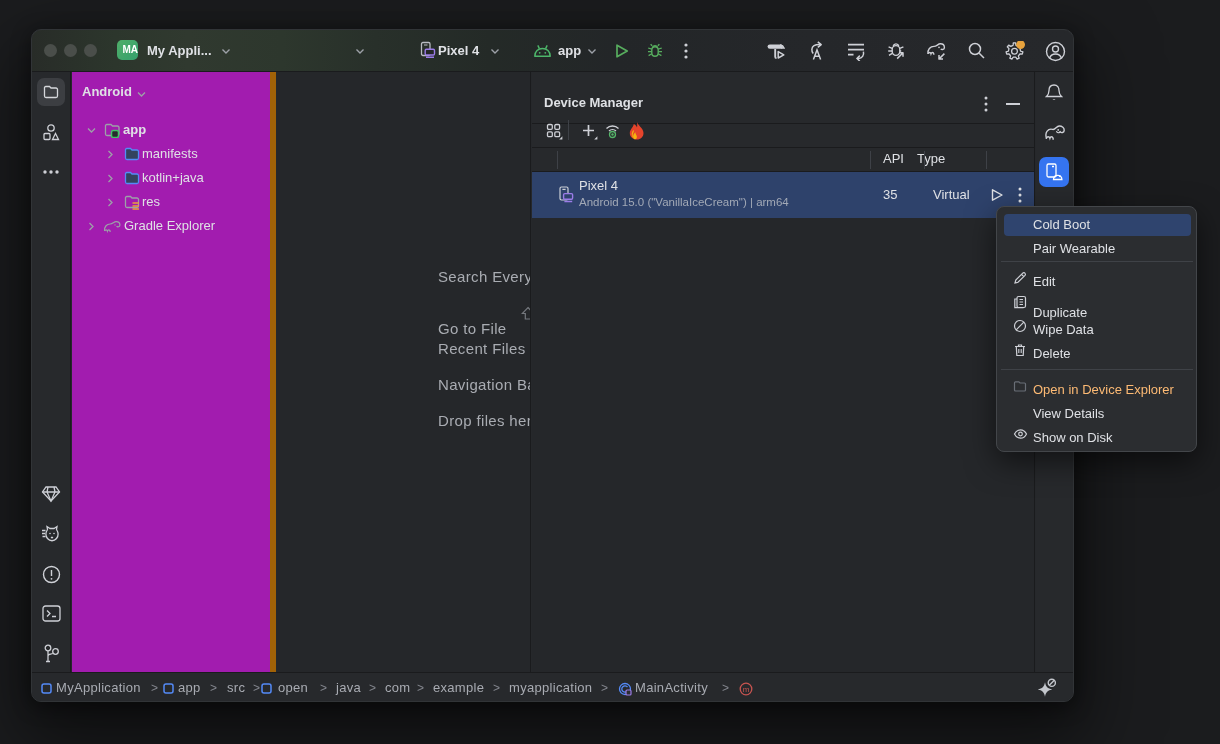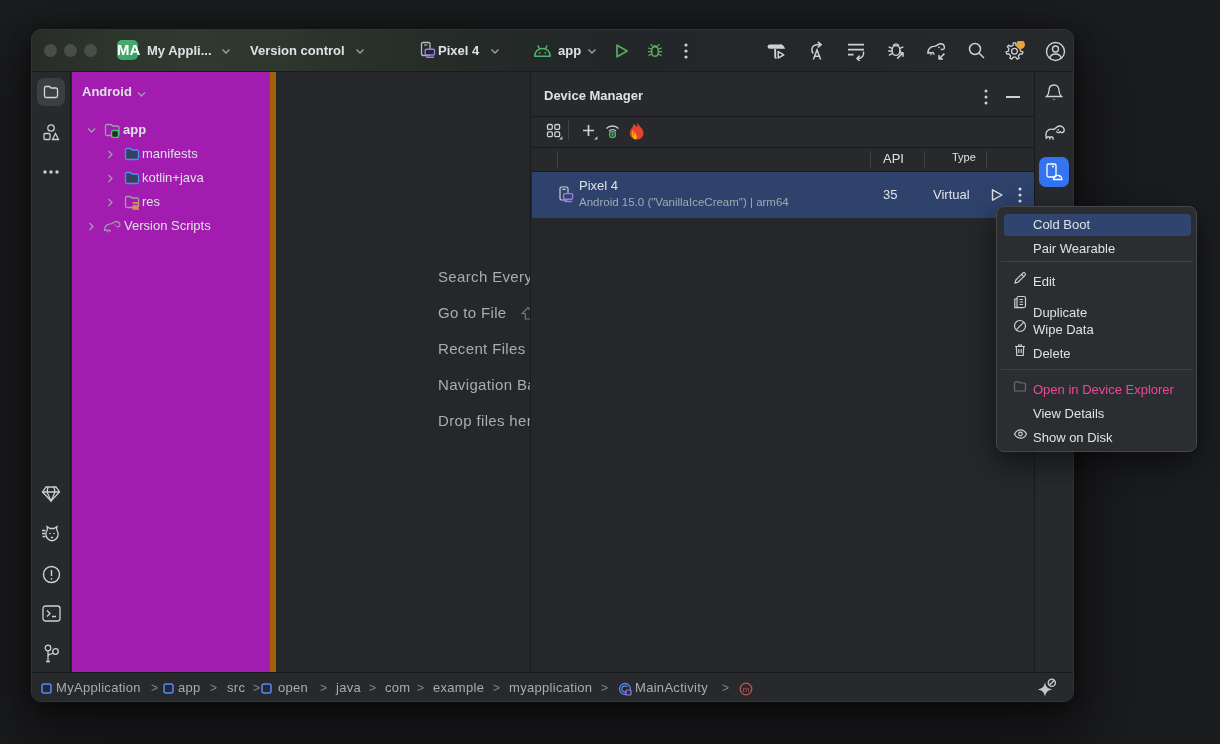--- a/index.html
+++ b/index.html
@@ -16,35 +16,35 @@
 #titlebar {
   position:absolute; left:0; top:0; width:100%; height:42px;
   background:linear-gradient(90deg,#282c28 0%, #2c362c 8%, #30392f 15%, #2d372d 24%, #28302a 33%, #242a27 44%, #232628 56%, #25272a 75%, #26282b 100%);
   border-bottom:1px solid #1a1b1d;
 }
 .tl { position:absolute; top:14px; width:13px; height:13px; border-radius:50%; background:#4a4e4a; }
 .tbtext { position:absolute; top:0; height:42px; line-height:42px; color:#dfe1e5; font-size:13px; font-weight:600; }
 .chev { position:absolute; top:17px; }
 #malogo { position:absolute; left:85px; top:10px; width:21px; height:20px; border-radius:5px;
   background:linear-gradient(135deg,#4fae68,#35a06e);
-  color:#fff; font-size:15px; font-weight:700; text-align:left; line-height:20px; letter-spacing:0px;}
+  color:#fff; font-size:10px; font-weight:700; text-align:right; line-height:20px; letter-spacing:0px;}
 .ticon { position:absolute; top:11px; }
 
 #leftstrip { position:absolute; left:0; top:42px; width:39px; height:600px; background:#27292c; border-right:1px solid #1a1b1d;}
 #tree { position:absolute; left:40px; top:42px; width:204px; height:600px; background:#a21caf; border-right:6px solid #a16207;}
 #editor { position:absolute; left:245px; top:42px; width:254px; height:600px; background:#25272a; border-right:1px solid #1a1b1d; overflow:hidden;}
 #devpanel { position:absolute; left:500px; top:42px; width:503px; height:600px; background:#27292c; border-right:1px solid #1a1b1d; overflow:hidden;}
 #rightstrip { position:absolute; left:1004px; top:42px; width:39px; height:600px; background:#27292c;}
 #bottombar { position:absolute; left:0; top:642px; width:100%; height:31px; background:#27292c; border-top:1px solid #1a1b1d;padding-left:6px;}
 
 .trow { position:absolute; height:24px; line-height:24px; color:#dfe1e5; font-size:13px; }
 
 .hint { position:absolute; color:#a9acb2; font-size:15px; white-space:nowrap; letter-spacing:0.35px; }
 
-.dhead { position:absolute; left:0; top:5px; width:100%; height:40px; border-bottom:1px solid #1a1b1d; }
+.dhead { position:absolute; left:0; top:12px; width:100%; height:40px; border-bottom:1px solid #1a1b1d; }
 .dtool { position:absolute; left:0; top:40px; width:100%; height:36px; border-bottom:1px solid #1a1b1d; }
 .thead { position:absolute; left:0; top:76px; width:100%; height:24px; border-bottom:1px solid #1a1b1d; }
 .vline { position:absolute; top:3px; height:18px; width:1px; background:#3e4147; }
 #devrow { position:absolute; left:0; top:100px; width:100%; height:46px; background:#2e426b; }
 #devbelow { position:absolute; left:0; top:146px; width:100%; height:454px; background:#25272a; }
 
 .bc { position:absolute; top:0; height:30px; line-height:30px; font-size:13px; color:#a8abb2; white-space:nowrap; letter-spacing:0.3px; }
 .bcsep { color:#83868d; font-size:12px; }
 
 #menu { position:absolute; left:996px; top:206px; width:201px; height:246px;
@@ -61,21 +61,20 @@
 
   <div id="titlebar">
     <div class="tl" style="left:12px;"></div>
     <div class="tl" style="left:32px;"></div>
     <div class="tl" style="left:52px;"></div>
     <div id="malogo">MA</div>
     <div class="tbtext" style="left:115px;">My Appli...</div>
     <svg class="chev" style="left:188px;" width="12" height="8" viewBox="0 0 12 8">
         <path d="M2.5 2.5 L6 6 L9.5 2.5" stroke="#9da1a8" stroke-width="1.4" fill="none"></path>
       </svg>
-    <div class="tbtext" style="left:218px;">Version control</div>
     <svg class="chev" style="left:322px;" width="12" height="8" viewBox="0 0 12 8">
         <path d="M2.5 2.5 L6 6 L9.5 2.5" stroke="#9da1a8" stroke-width="1.4" fill="none"></path>
       </svg>
     <svg class="ticon" style="left:388px;" width="16" height="18" viewBox="0 0 16 18">
         <rect x="1.5" y="1.5" width="8.5" height="13" rx="1.4" fill="none" stroke="#b9bcc3" stroke-width="1.3"></rect>
         <path d="M4 4 H7.5" stroke="#b9bcc3" stroke-width="1.2"></path>
         <rect x="5.2" y="8.2" width="9.3" height="5.8" rx="1.2" fill="#242628" stroke="#9b7ce8" stroke-width="1.4"></rect>
         <path d="M6 16.2 H14" stroke="#9b7ce8" stroke-width="1.5"></path>
       </svg>
     <div class="tbtext" style="left:406px;">Pixel 4</div>
@@ -237,26 +236,26 @@
     <div class="trow" style="left:70px; top:118px;">res</div>
 
     <svg class="abs" style="left:15px; top:149px;" width="8" height="11" viewBox="0 0 8 11">
         <path d="M2.5 2 L6 5.5 L2.5 9" stroke="#9da1a8" stroke-width="1.3" fill="none"></path>
       </svg>
     <svg class="abs" style="left:31px; top:147px;" width="18" height="14" viewBox="0 0 18 14" stroke="#9da1a8" stroke-width="1.2" fill="none">
         <path d="M1.6 12 C1 8 3.6 5 7.2 5 C9.8 5 10.8 2.6 13.2 2.6 C15.4 2.6 16.9 4 16.9 5.9 C16.9 7.9 14.5 8.5 13.6 7.2"></path>
         <path d="M1.6 12 C2.1 10.4 4 10.4 4.4 12 C4.9 10.4 6.7 10.4 7.1 12 L7.1 12.9"></path>
         <circle cx="12" cy="5.9" r="0.7" fill="#9da1a8" stroke="none"></circle>
       </svg>
-    <div class="trow" style="left:52px; top:142px;">Version Scripts</div>
+    <div class="trow" style="left:52px; top:142px;">Gradle Explorer</div>
   </div>
 
   <div id="editor">
     <div class="hint" style="left:161px; top:196px;">Search Everywhere</div>
-    <div class="hint" style="left:161px; top:232px;">Go to File</div>
+    <div class="hint" style="left:161px; top:248px;">Go to File</div>
     <svg class="abs" style="left:244px; top:234px;" width="14" height="15" viewBox="0 0 14 15" stroke="#75787e" stroke-width="1.2" fill="none">
         <path d="M7 1.5 L12.8 7.5 H9.7 V13 H4.3 V7.5 H1.2 Z"></path>
       </svg>
     <div class="hint" style="left:161px; top:268px;">Recent Files</div>
     <div class="hint" style="left:161px; top:304px;">Navigation Bar</div>
     <div class="hint" style="left:161px; top:340px;">Drop files here to open them</div>
   </div>
 
   <div id="devpanel">
     <div class="dhead">
@@ -291,21 +290,21 @@
         </svg>
       <svg class="abs" style="left:97px; top:9px;" width="15" height="19" viewBox="0 0 15 19">
           <path d="M8 0.5 C8 4 14.5 7 14.5 12 C14.5 16 11.5 18.5 8 18.5 C4 18.5 0.8 16 0.8 12 C0.8 8.5 4.5 6 4.8 3 C6.5 3.8 7.6 5 8 6.5 C8.6 4.5 8 2 8 0.5 Z" fill="#e5442c"></path>
           <path d="M4.5 9 C2.5 11 2 15 4.5 17 C2 13 6 11 4.5 9 Z" fill="#f6b40e"></path>
           <path d="M5 18 C3 15.5 4.8 12.5 6.5 11 C5.8 13 9 14.5 7.5 17.5 C6.8 18.3 5.8 18.5 5 18 Z" fill="#f6b40e"></path>
         </svg>
     </div>
     <div class="thead">
       <div class="abs" style="left:33px; top:3px; color:#dfe1e5; font-size:13px;margin-top:24px;">Name</div>
       <div class="abs" style="left:351px; top:3px; color:#dfe1e5; font-size:13px;">API</div>
-      <div class="abs" style="left:420px; top:3px; color:#dfe1e5; font-size:11px;">Type</div>
+      <div class="abs" style="left:385px; top:3px; color:#dfe1e5; font-size:13px;">Type</div>
       <div class="vline" style="left:25px;"></div>
       <div class="vline" style="left:338px;"></div>
       <div class="vline" style="left:392px;"></div>
       <div class="vline" style="left:454px;"></div>
     </div>
     <div id="devrow">
       <svg class="abs" style="left:27px; top:14px;" width="15" height="17" viewBox="0 0 15 17">
           <rect x="1" y="1" width="8" height="13" rx="1.4" fill="none" stroke="#ccd0d7" stroke-width="1.2"></rect>
           <path d="M3.4 3.4 H6.6" stroke="#ccd0d7" stroke-width="1.2"></path>
           <rect x="4.6" y="7.6" width="9" height="5.6" rx="1.2" fill="#2e426b" stroke="#9b7ce8" stroke-width="1.4"></rect>
@@ -415,20 +414,20 @@
   <div class="mi" style="top:112px;">Wipe Data</div>
   <svg class="micon" style="top:136px;" width="14" height="14" viewBox="0 0 14 14" stroke="#ced0d6" stroke-width="1.2" fill="none">
       <path d="M2 3.5 H12 M5.5 3.5 V2 H8.5 V3.5 M3.3 3.5 L3.8 12.5 H10.2 L10.7 3.5"></path>
       <path d="M5.8 6 V10 M8.2 6 V10" stroke-width="1.1"></path>
     </svg>
   <div class="mi" style="top:136px;">Delete</div>
   <div class="msep" style="top:162px;"></div>
   <svg class="micon" style="top:172px;" width="14" height="14" viewBox="0 0 14 14" stroke="#696e76" stroke-width="1.2" fill="none">
       <path d="M1.5 4 V11 A1 1 0 0 0 2.5 12 H11.5 A1 1 0 0 0 12.5 11 V5 A1 1 0 0 0 11.5 4 H7 L5.8 2.8 H2.5 A1 1 0 0 0 1.5 3.8 Z"></path>
     </svg>
-  <div class="mi" style="top:172px; color:#ec4899;">Open in Device Explorer</div>
+  <div class="mi" style="top:172px; color:#fdba74;">Open in Device Explorer</div>
   <div class="mi" style="top:196px;">View Details</div>
   <svg class="micon" style="top:220px;" width="15" height="14" viewBox="0 0 15 14" stroke="#ced0d6" stroke-width="1.2" fill="none">
       <path d="M1.5 7 C3 4 5 2.8 7.5 2.8 C10 2.8 12 4 13.5 7 C12 10 10 11.2 7.5 11.2 C5 11.2 3 10 1.5 7 Z"></path>
       <circle cx="7.5" cy="7" r="1.8"></circle>
     </svg>
   <div class="mi" style="top:220px;">Show on Disk</div>
 </div>
 
 </body></html>

